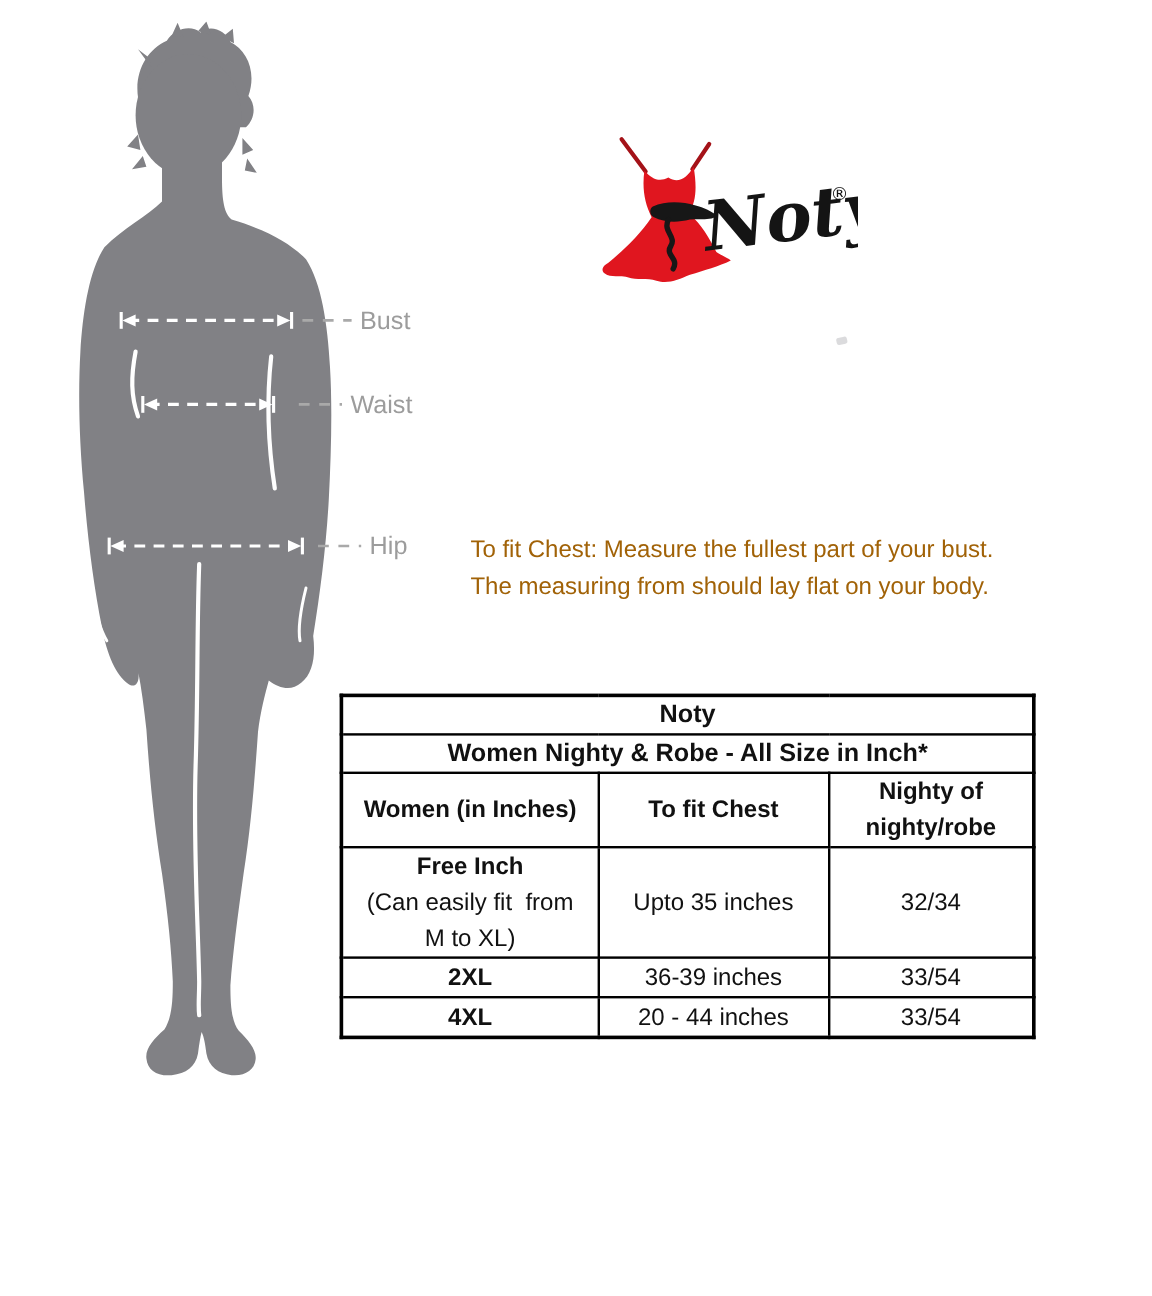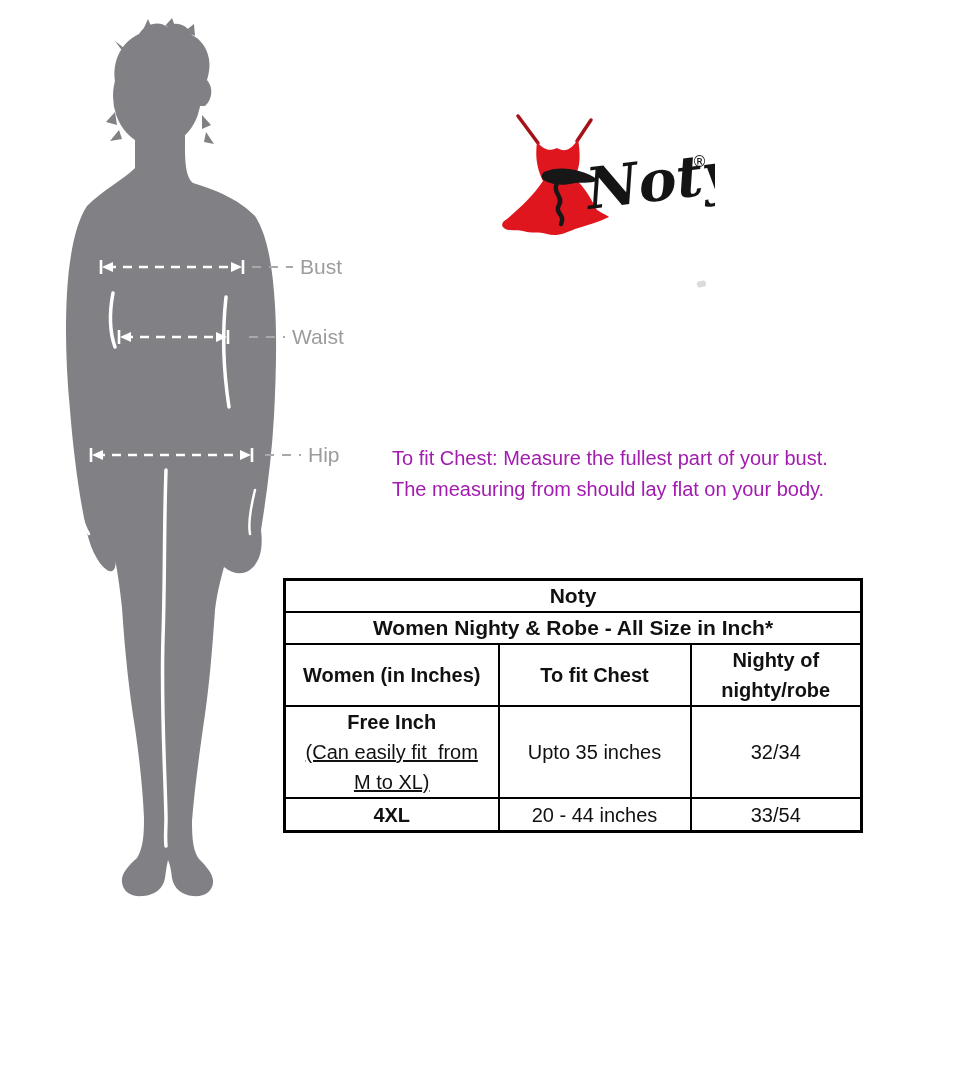--- a/index.html
+++ b/index.html
@@ -14,39 +14,39 @@
     font-family:"DejaVu Serif",serif;font-style:italic;font-weight:bold;
     font-size:57px;fill:#141414;
   }
   .reg-text{font-family:"DejaVu Sans",sans-serif;font-size:15px;fill:#141414;}
   .smudge{
     position:absolute;left:697px;top:281px;width:9px;height:6px;
     background:#c3c3c6;border-radius:2px;opacity:.6;transform:rotate(-12deg);
   }
   .instructions{
     position:absolute;left:392px;top:443px;width:490px;
-    font-size:20px;line-height:31px;color:#a21caf;
+    font-size:20px;line-height:31px;color:#a16207;
   }
   .chart-wrap{position:absolute;left:283px;top:578px;}
   table.chart{
     border-collapse:collapse;table-layout:fixed;width:577px;
     border:3px solid #000;color:#111;
   }
   table.chart td{
     border:2px solid #000;text-align:center;vertical-align:middle;
     font-size:20px;padding:0 2px;line-height:30px;
   }
   .b{font-weight:bold;}
   .fs21{font-size:21px !important;}
   .h-title{height:28px;}
   .h-sub{height:30px;}
   .h-head{height:60px;}
   .h-free{height:90px;}
   .h-row{height:31px;}
-  .prewrap{white-space:pre-wrap;text-decoration:underline;}
+  .prewrap{white-space:pre-wrap;}
   .headcell{line-height:27px;}
 </style>
 </head>
 <body>
 
 <div class="canvas">
 
   <svg class="figure-svg" width="350" height="885" viewBox="0 0 350 885">
 
     <g fill="#818185">
@@ -205,20 +205,25 @@
         <tr>
           <td class="h-free">
             <div class="b">Free Inch</div>
             <div class="prewrap">(Can easily fit  from</div>
             <div class="prewrap">M to XL)</div>
           </td>
           <td>Upto 35 inches</td>
           <td>32/34</td>
         </tr>
         <tr>
+          <td class="b h-row">2XL</td>
+          <td>36-39 inches</td>
+          <td>33/54</td>
+        </tr>
+        <tr>
           <td class="b h-row">4XL</td>
           <td>20 - 44 inches</td>
           <td>33/54</td>
         </tr>
       </tbody>
     </table>
   </div>
 
 </div>
 

